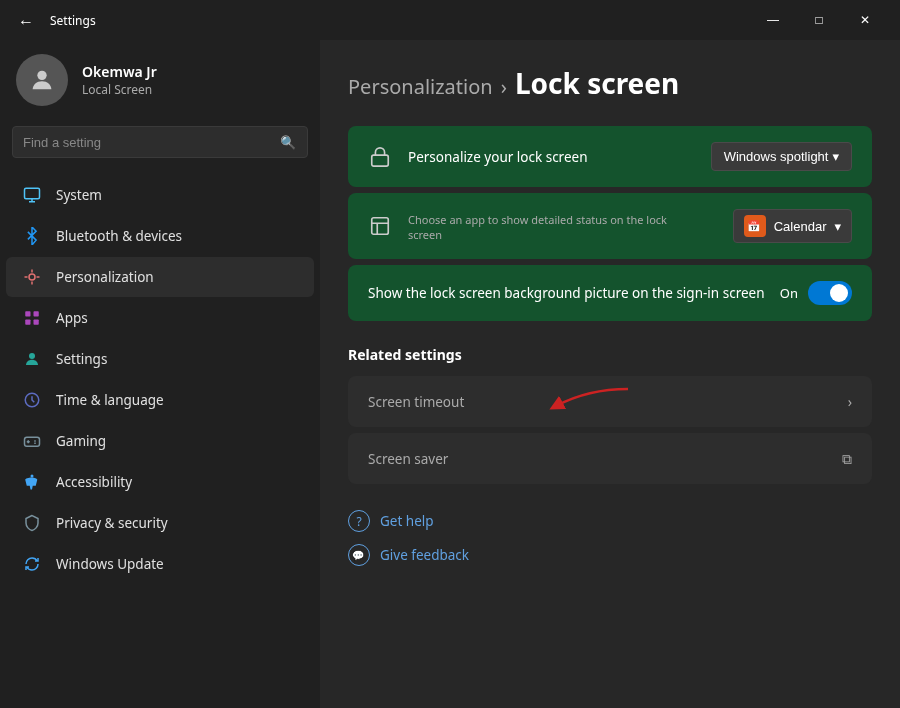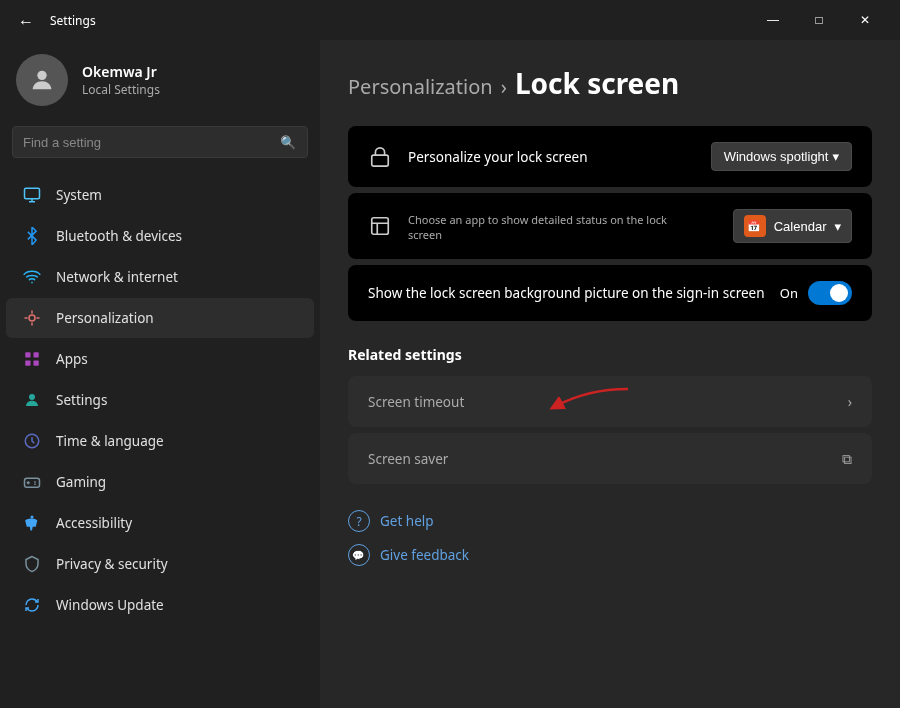--- a/index.html
+++ b/index.html
@@ -184,21 +184,21 @@
       color: #aaa;
     }
     .breadcrumb-current {
       font-size: 28px;
       font-weight: 700;
       color: #fff;
     }
 
     
     .settings-card {
-      background: #000000;
+      background: #14532d;
       border-radius: 8px;
       padding: 16px 20px;
       margin-bottom: 6px;
       display: flex;
       align-items: center;
       justify-content: space-between;
     }
     .settings-card-left {
       display: flex;
       align-items: center;
@@ -395,21 +395,21 @@
 
     <div class="user-profile">
       <div class="avatar">
         <svg class="avatar-icon" viewBox="0 0 24 24" fill="currentColor">
           <circle cx="12" cy="8" r="4"></circle>
           <path d="M4 20c0-4 3.6-7 8-7s8 3 8 7"></path>
         </svg>
       </div>
       <div>
         <div class="user-info-name">Okemwa Jr</div>
-        <div class="user-info-sub">Local Settings</div>
+        <div class="user-info-sub">Local Screen</div>
       </div>
     </div>
 
     <div class="search-container">
       <div class="search-box">
         <input class="search-input" type="text" placeholder="Find a setting" style="">
         <span class="search-icon">🔍</span>
       </div>
     </div>
 
@@ -427,28 +427,20 @@
 
       <div class="nav-item">
         <div class="nav-icon icon-bluetooth">
           <svg width="18" height="18" viewBox="0 0 24 24" fill="currentColor">
               <path d="M6.5 6.5l11 11L12 24V0l5.5 5.5-11 11" stroke="currentColor" stroke-width="2" fill="none"></path>
             </svg>
         </div>
         <span>Bluetooth &amp; devices</span>
       </div>
 
-      <div class="nav-item">
-        <div class="nav-icon icon-network">
-          <svg width="18" height="18" viewBox="0 0 24 24" fill="none" stroke="currentColor" stroke-width="2">
-              <path d="M1.5 8.5C6 3 18 3 22.5 8.5M5 12c2-2.5 12-2.5 14 0M8.5 15.5c1.5-1.5 5.5-1.5 7 0M12 19v.5" stroke-linecap="round"></path>
-            </svg>
-        </div>
-        <span>Network &amp; internet</span>
-      </div>
 
       <div class="nav-item active">
         <div class="nav-icon" style="color:#e07070;">
           <svg width="18" height="18" viewBox="0 0 24 24" fill="none" stroke="currentColor" stroke-width="2">
               <path d="M2 12h4M18 12h4M12 2v4M12 18v4"></path>
               <circle cx="12" cy="12" r="4"></circle>
             </svg>
         </div>
         <span>Personalization</span>
       </div>

